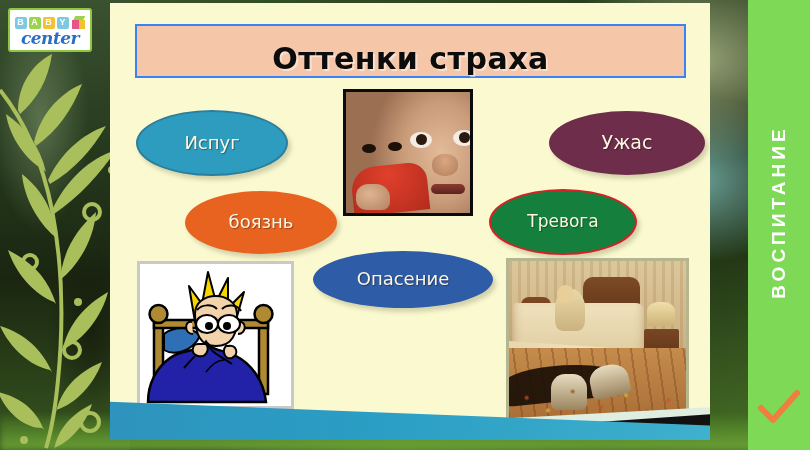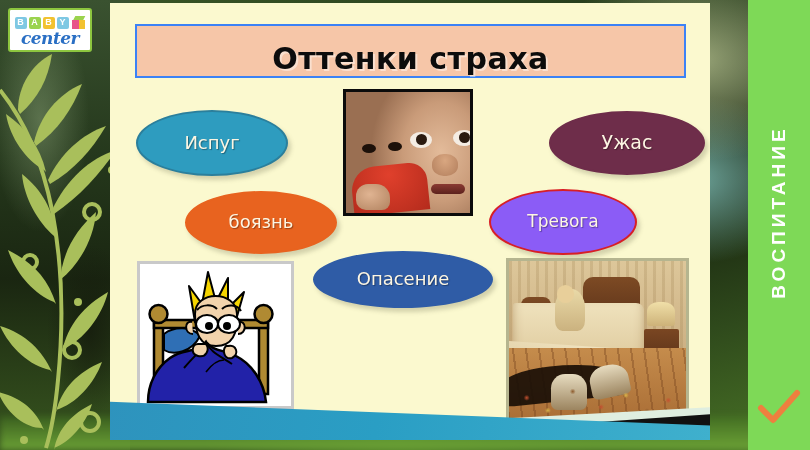--- a/index.html
+++ b/index.html
@@ -115,21 +115,21 @@
     color: #fdf6e3;
     font-family: "DejaVu Sans", sans-serif;
     font-weight: normal;
     box-shadow: 3px 4px 4px rgba(120,120,90,.30);
     line-height: 1.05;
   }
   .ell span { display: block; padding: 0 6px; text-shadow: 1px 1px 1px rgba(0,0,0,.35); }
   .ell-ispug  { left: 26px;  top: 107px; width: 152px; height: 66px; background: #2e9cbf; border: 2px solid #2b7f9c; font-size: 18px; }
   .ell-boyazn { left: 75px;  top: 188px; width: 152px; height: 63px; background: #e8631f; border: 2px solid #e8631f; font-size: 18px; }
   .ell-opas   { left: 203px; top: 248px; width: 180px; height: 57px; background: #2f5ca6; border: 2px solid #2f5ca6; font-size: 18px; }
-  .ell-trevoga{ left: 379px; top: 186px; width: 148px; height: 66px; background: #8b5cf6; border: 2px solid #d81f26; font-size: 17px; }
+  .ell-trevoga{ left: 379px; top: 186px; width: 148px; height: 66px; background: #15803d; border: 2px solid #d81f26; font-size: 17px; }
   .ell-uzhas  { left: 439px; top: 108px; width: 156px; height: 64px; background: #6e2d4a; border: 2px solid #6e2d4a; font-size: 19px; }
 
   
   .ph { position: absolute; overflow: hidden; }
 
   
   .ph-kids {
     left: 233px; top: 86px; width: 130px; height: 127px;
     border: 3px solid #0b0b0b; background: #7a5a44;
   }

